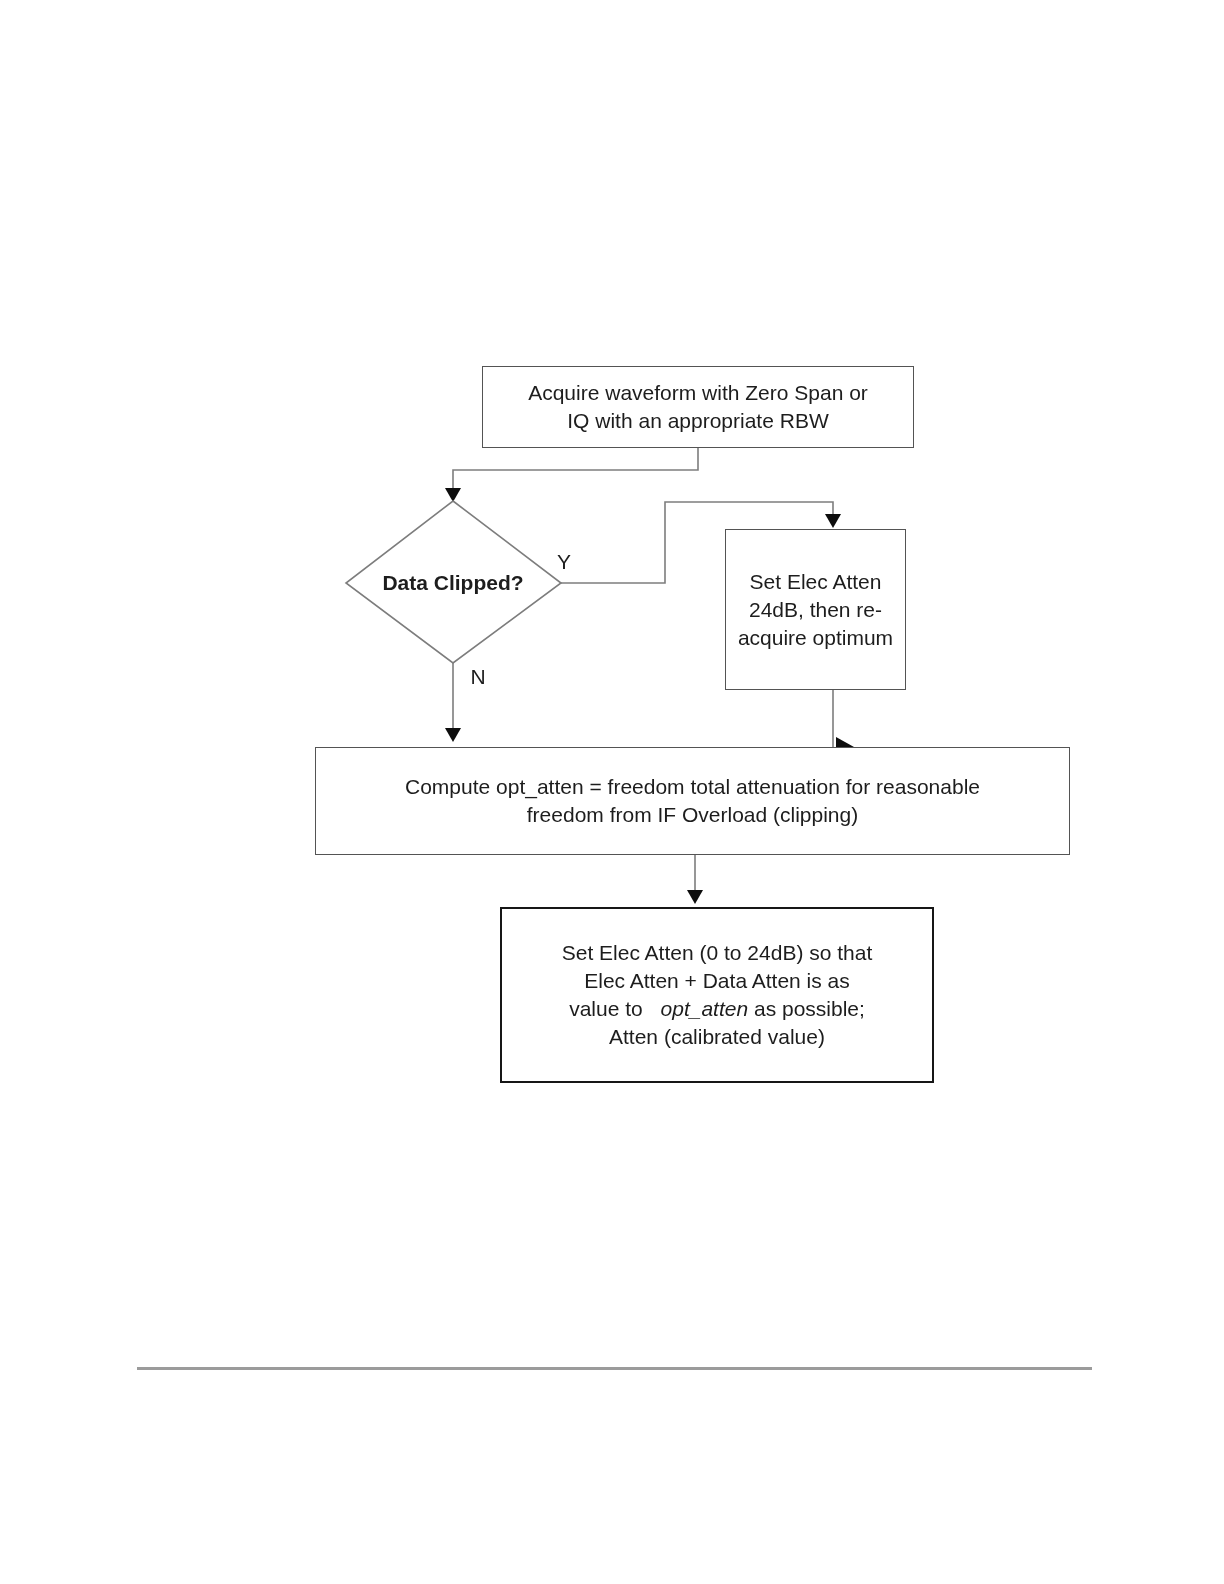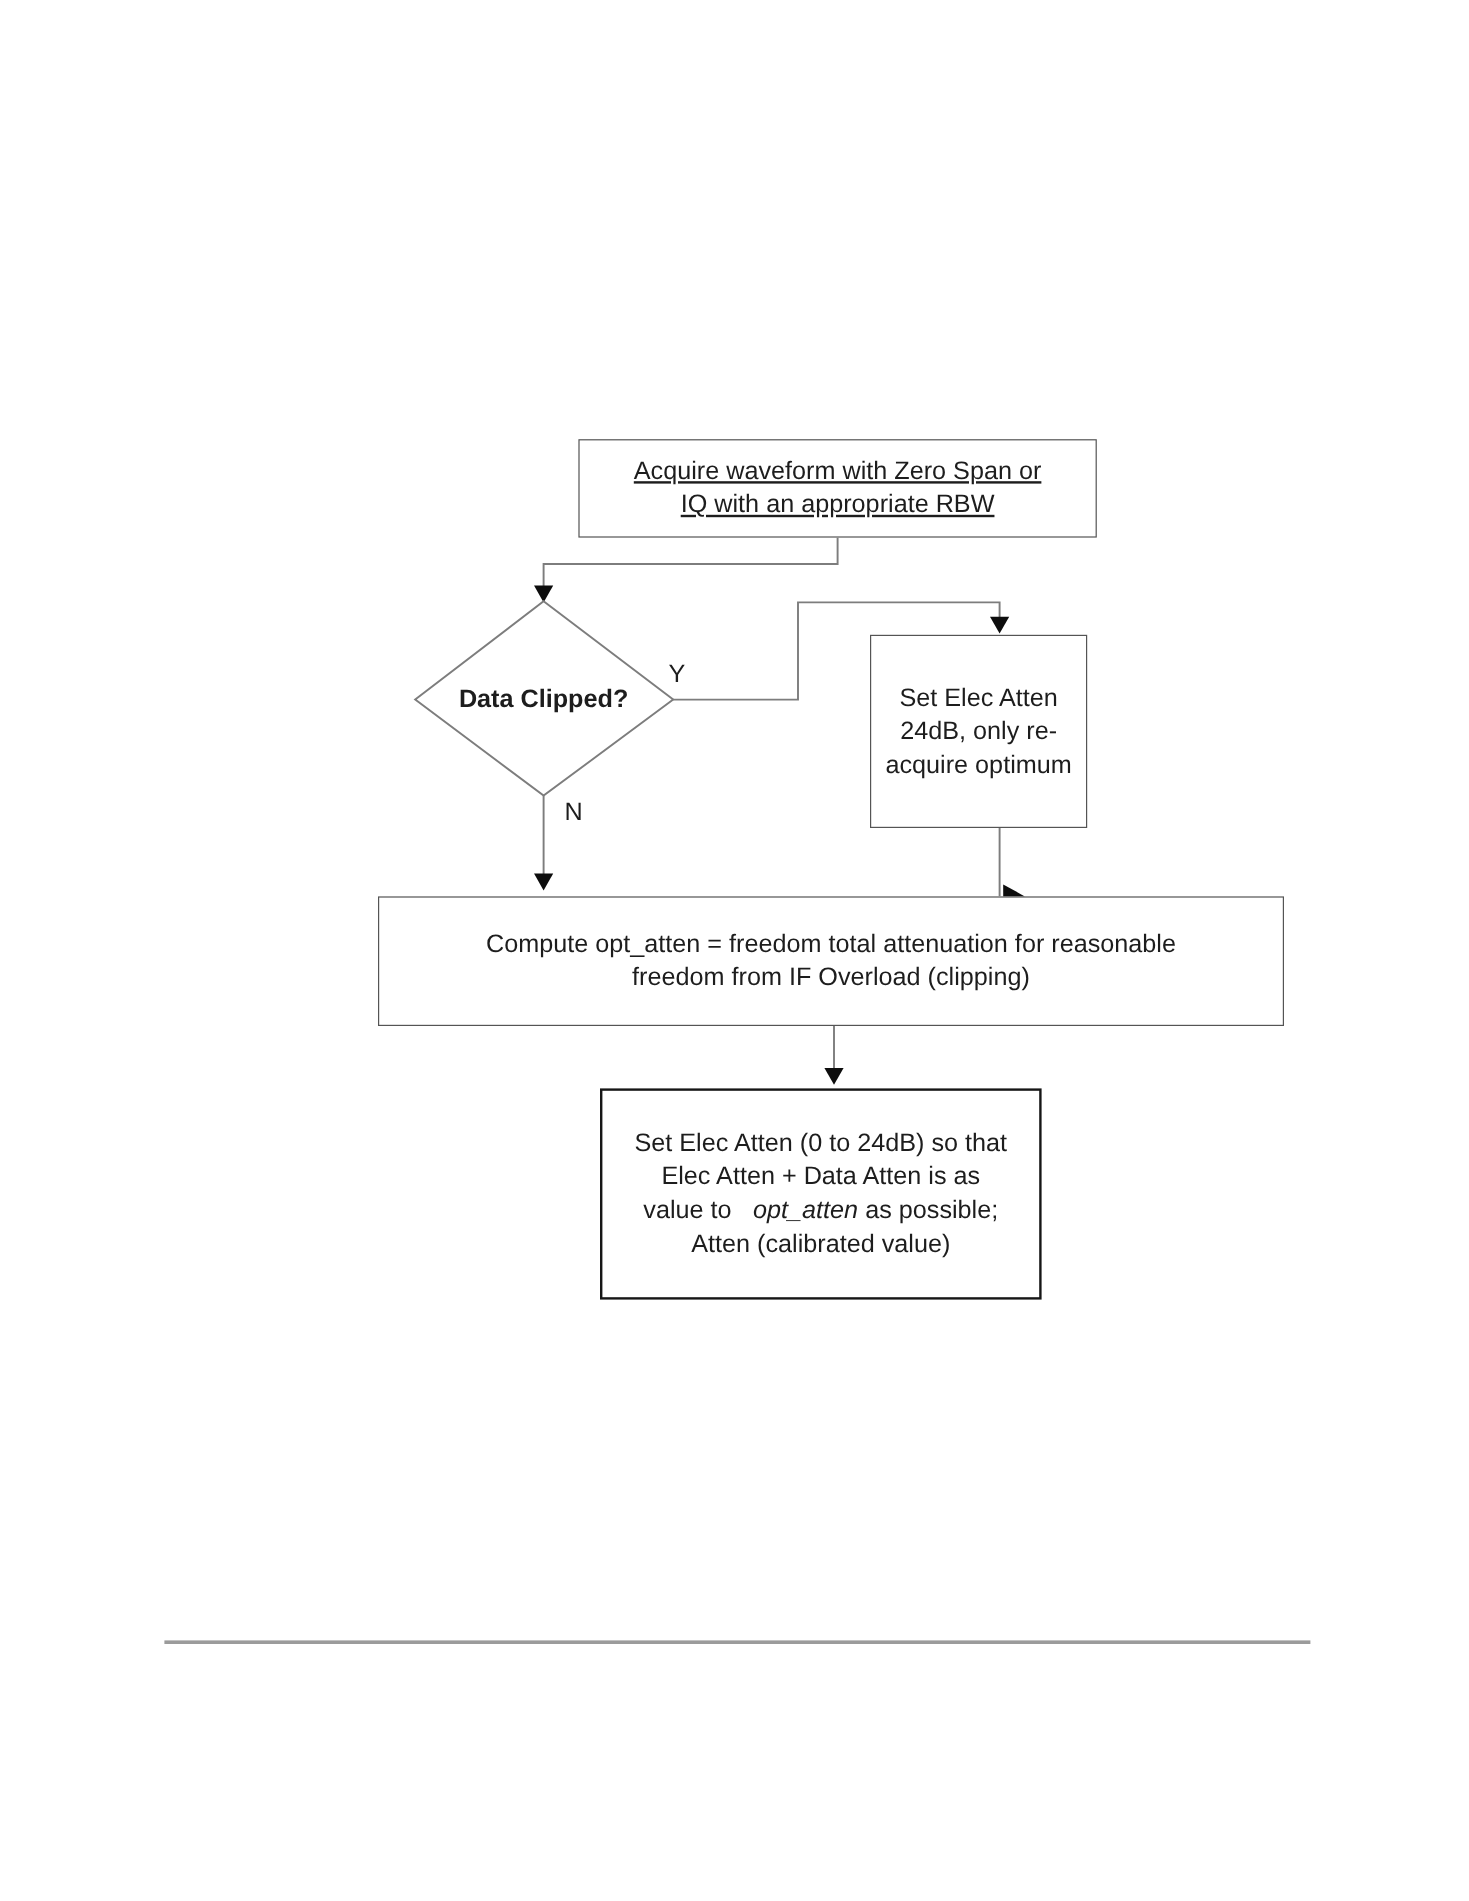--- a/index.html
+++ b/index.html
@@ -31,24 +31,24 @@
     border: 1.5px solid #545454;
     display: flex;
     flex-direction: column;
     align-items: center;
     justify-content: center;
     text-align: center;
     font-size: 21px;
     line-height: 28px;
     color: #1d1d1d;
   }
-  .box-acquire  { left: 482px; top: 366px; width: 432px; height: 82px; text-decoration: underline; }
+  .box-acquire  { left: 482px; top: 366px; width: 432px; height: 82px; }
   .box-setelec  { left: 725px; top: 529px; width: 181px; height: 161px; }
   .box-compute  { left: 315px; top: 747px; width: 755px; height: 108px; }
-  .box-final    { left: 500px; top: 907px; width: 368px; height: 176px; border: 2.5px solid #161616; }
+  .box-final    { left: 500px; top: 907px; width: 434px; height: 176px; border: 2.5px solid #161616; }
   .diamond-label {
     position: absolute;
     left: 345px;
     top: 569px;
     width: 216px;
     text-align: center;
     font-size: 21px;
     line-height: 28px;
     font-weight: bold;
   }
@@ -100,21 +100,21 @@
     <div>Acquire waveform with Zero Span or</div>
     <div>IQ with an appropriate RBW</div>
   </div>
 
   <div class="diamond-label">Data Clipped?</div>
   <div class="branch-label label-yes">Y</div>
   <div class="branch-label label-no">N</div>
 
   <div class="flowbox box-setelec">
     <div>Set Elec Atten</div>
-    <div>24dB, only re-</div>
+    <div>24dB, then re-</div>
     <div>acquire optimum</div>
   </div>
 
   <div class="flowbox box-compute">
     <div>Compute opt_atten = freedom total attenuation for reasonable</div>
     <div>freedom from IF Overload (clipping)</div>
   </div>
 
   <div class="flowbox box-final">
     <div>Set Elec Atten (0 to 24dB) so that</div>

